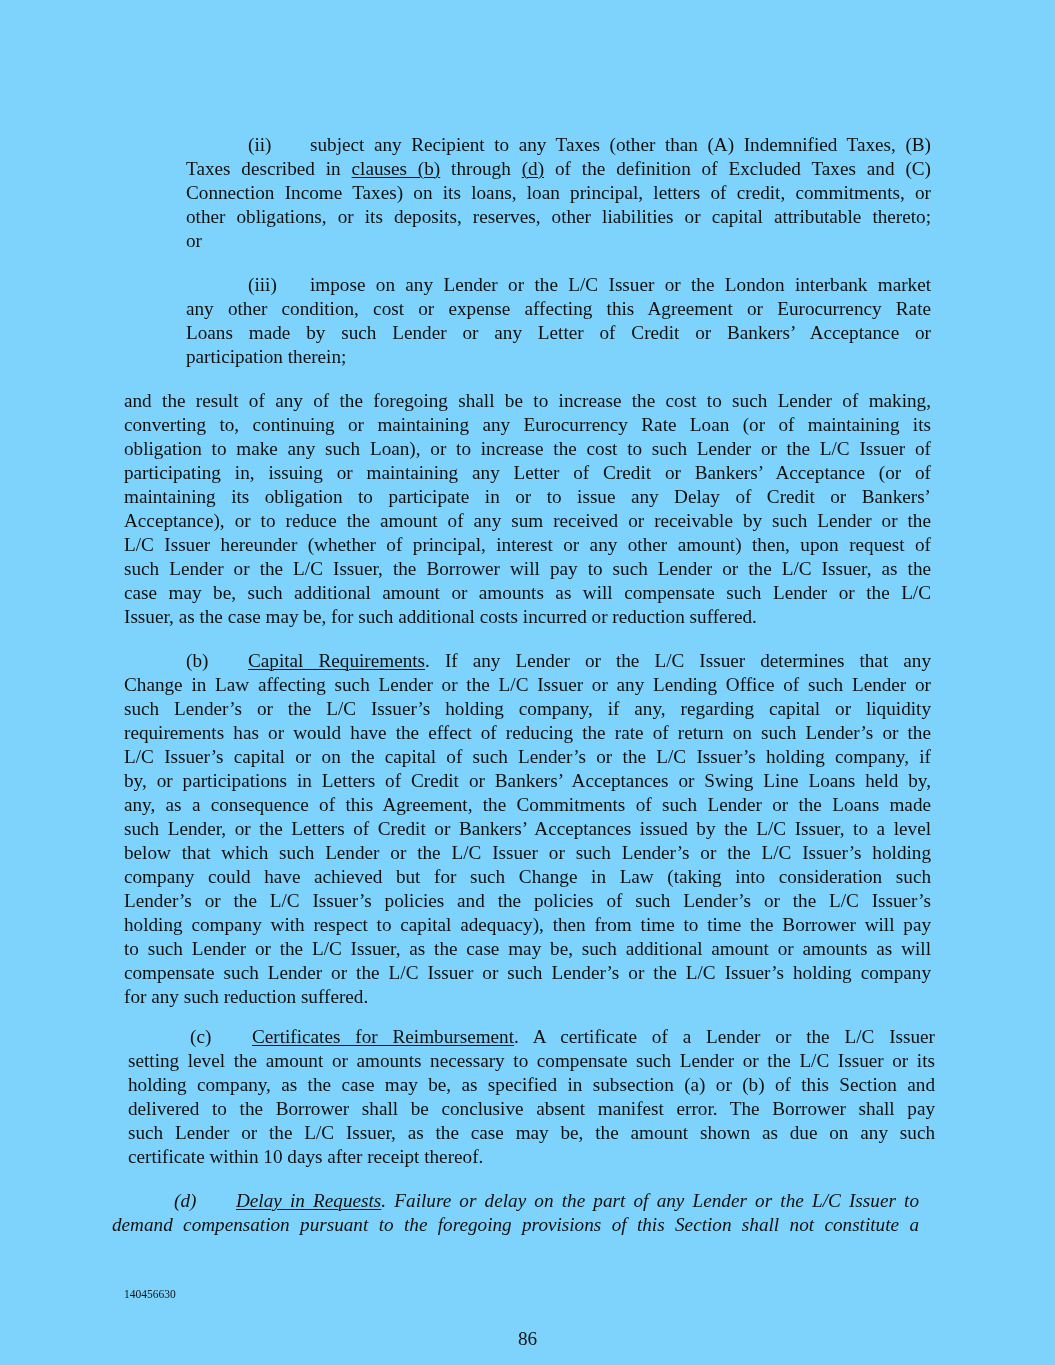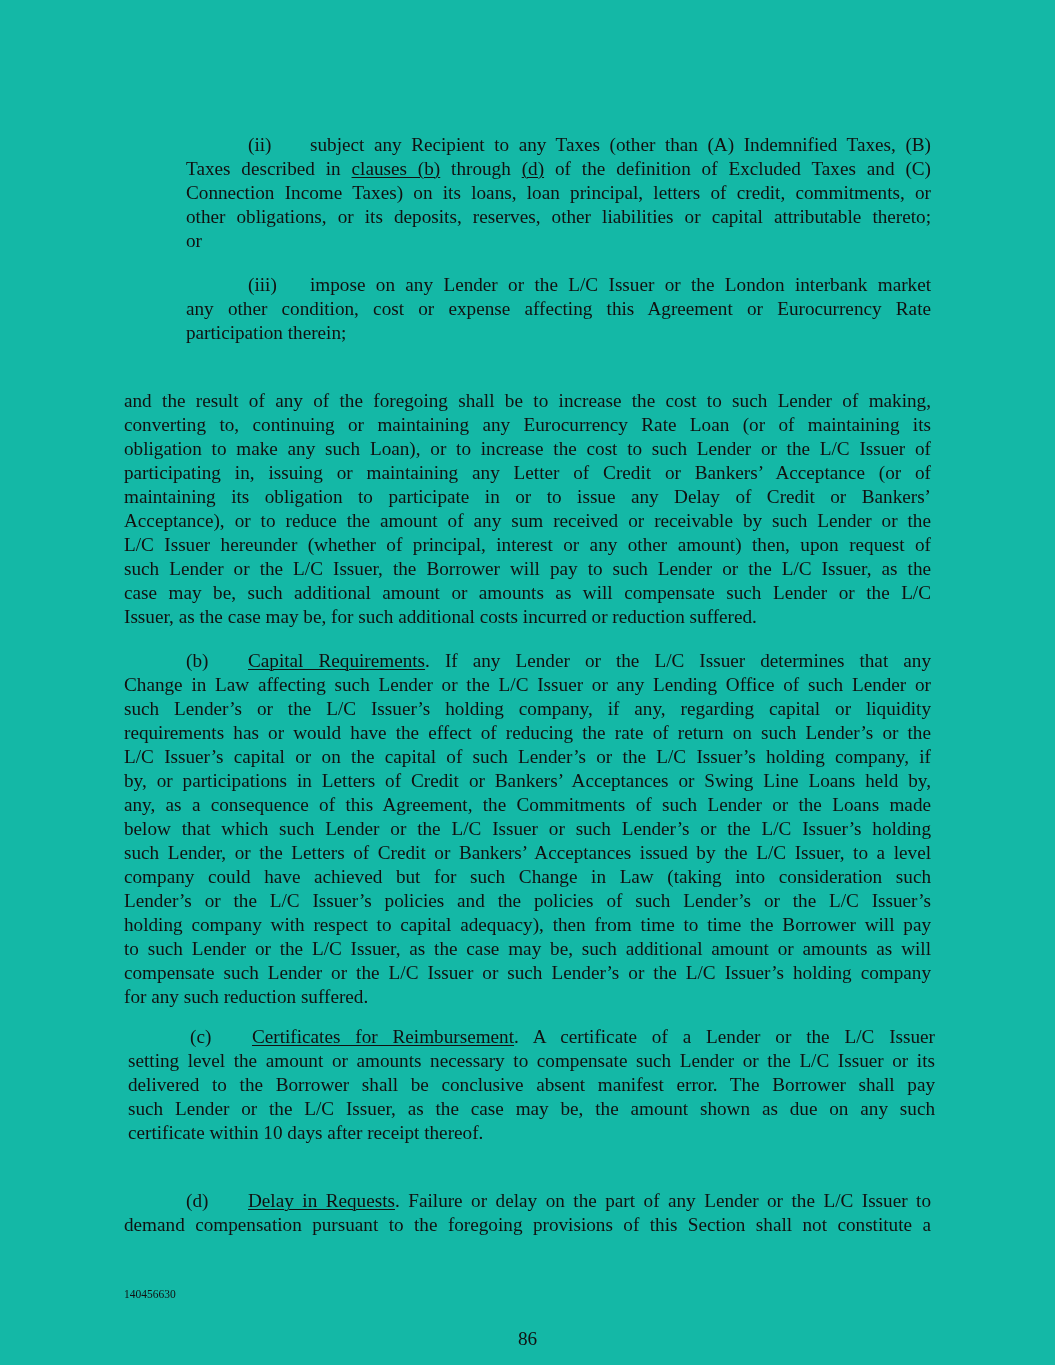--- a/index.html
+++ b/index.html
@@ -1,49 +1,50 @@
 <!DOCTYPE html>
 <html><head>
 <meta charset="utf-8">
 <style>
   html, body { margin: 0; padding: 0; background: #ffffff; }
   body { width: 1055px; height: 1365px; position: relative; overflow: hidden;
          font-family: "Liberation Serif", "DejaVu Serif", serif; color: #111; }
-  .page { position: absolute; left: 0; top: 0; width: 1055px; height: 1365px; background: #14b8a6; }
+  .page { position: absolute; left: 0; top: 0; width: 1055px; height: 1365px; background: #7dd3fc; }
   .para { position: absolute; font-size: 19.2px; line-height: 24px; }
   .line { display: block; white-space: nowrap; height: 24px; text-align: justify; text-align-last: justify; }
   .line.last { text-align-last: left; }
   .seg { }
   .u { text-decoration: underline; text-underline-offset: 2px; text-decoration-thickness: 1px; }
   #p-ii { left: 186px; top: 133px; width: 745px; }
   #p-iii { left: 186px; top: 273px; width: 745px; }
   #p-result { left: 124px; top: 389px; width: 807px; }
   #p-b { left: 124px; top: 649px; width: 807px; }
   #p-c { left: 128px; top: 1025px; width: 807px; }
-  #p-d { left: 124px; top: 1189px; width: 807px; }
+  #p-d { left: 112px; top: 1189px; width: 807px; font-style: italic; }
   .first { padding-left: 62px; }
   .lbl { display: inline-block; width: 62px; text-align-last: left; }
   .pagenum { position: absolute; left: 0; width: 1055px; top: 1328px; text-align: center; font-size: 19.2px; }
   .docid { position: absolute; left: 124px; top: 1288px; font-size: 11.5px; }
 </style>
 </head>
 <body>
 
 <div class="page">
 
   <div class="para" id="p-ii">
       <span class="line first"><span class="lbl">(ii)</span><span class="seg">subject any Recipient to any Taxes (other than (A) Indemnified Taxes, (B)</span></span>
       <span class="line"><span class="seg">Taxes described in </span><span class="seg u">clauses (b)</span><span class="seg"> through </span><span class="seg u">(d)</span><span class="seg"> of the definition of Excluded Taxes and (C)</span></span>
       <span class="line"><span class="seg">Connection Income Taxes) on its loans, loan principal, letters of credit, commitments, or</span></span>
       <span class="line"><span class="seg">other obligations, or its deposits, reserves, other liabilities or capital attributable thereto;</span></span>
       <span class="line last"><span class="seg">or</span></span>
     </div>
   <div class="para" id="p-iii">
       <span class="line first"><span class="lbl">(iii)</span><span class="seg">impose on any Lender or the L/C Issuer or the London interbank market</span></span>
       <span class="line"><span class="seg">any other condition, cost or expense affecting this Agreement or Eurocurrency Rate</span></span>
+      <span class="line"><span class="seg">Loans made by such Lender or any Letter of Credit or Bankers’ Acceptance or</span></span>
       <span class="line last"><span class="seg">participation therein;</span></span>
     </div>
   <div class="para" id="p-result">
       <span class="line"><span class="seg">and the result of any of the foregoing shall be to increase the cost to such Lender of making,</span></span>
       <span class="line"><span class="seg">converting to, continuing or maintaining any Eurocurrency Rate Loan (or of maintaining its</span></span>
       <span class="line"><span class="seg">obligation to make any such Loan), or to increase the cost to such Lender or the L/C Issuer of</span></span>
       <span class="line"><span class="seg">participating in, issuing or maintaining any Letter of Credit or Bankers’ Acceptance (or of</span></span>
       <span class="line"><span class="seg">maintaining its obligation to participate in or to issue any Delay of Credit or Bankers’</span></span>
       <span class="line"><span class="seg">Acceptance), or to reduce the amount of any sum received or receivable by such Lender or the</span></span>
       <span class="line"><span class="seg">L/C Issuer hereunder (whether of principal, interest or any other amount) then, upon request of</span></span>
@@ -52,32 +53,33 @@
       <span class="line last"><span class="seg">Issuer, as the case may be, for such additional costs incurred or reduction suffered.</span></span>
     </div>
   <div class="para" id="p-b">
       <span class="line first"><span class="lbl">(b)</span><span class="u">Capital Requirements</span><span class="seg">.  If any Lender or the L/C Issuer determines that any</span></span>
       <span class="line"><span class="seg">Change in Law affecting such Lender or the L/C Issuer or any Lending Office of such Lender or</span></span>
       <span class="line"><span class="seg">such Lender’s or the L/C Issuer’s holding company, if any, regarding capital or liquidity</span></span>
       <span class="line"><span class="seg">requirements has or would have the effect of reducing the rate of return on such Lender’s or the</span></span>
       <span class="line"><span class="seg">L/C Issuer’s capital or on the capital of such Lender’s or the L/C Issuer’s holding company, if</span></span>
       <span class="line"><span class="seg">by, or participations in Letters of Credit or Bankers’ Acceptances or Swing Line Loans held by,</span></span>
       <span class="line"><span class="seg">any, as a consequence of this Agreement, the Commitments of such Lender or the Loans made</span></span>
+      <span class="line"><span class="seg">such Lender, or the Letters of Credit or Bankers’ Acceptances issued by the L/C Issuer, to a level</span></span>
       <span class="line"><span class="seg">below that which such Lender or the L/C Issuer or such Lender’s or the L/C Issuer’s holding</span></span>
-      <span class="line"><span class="seg">such Lender, or the Letters of Credit or Bankers’ Acceptances issued by the L/C Issuer, to a level</span></span>
       <span class="line"><span class="seg">company could have achieved but for such Change in Law (taking into consideration such</span></span>
       <span class="line"><span class="seg">Lender’s or the L/C Issuer’s policies and the policies of such Lender’s or the L/C Issuer’s</span></span>
       <span class="line"><span class="seg">holding company with respect to capital adequacy), then from time to time the Borrower will pay</span></span>
       <span class="line"><span class="seg">to such Lender or the L/C Issuer, as the case may be, such additional amount or amounts as will</span></span>
       <span class="line"><span class="seg">compensate such Lender or the L/C Issuer or such Lender’s or the L/C Issuer’s holding company</span></span>
       <span class="line last"><span class="seg">for any such reduction suffered.</span></span>
     </div>
   <div class="para" id="p-c">
       <span class="line first"><span class="lbl">(c)</span><span class="u">Certificates for Reimbursement</span><span class="seg">.  A certificate of a Lender or the L/C Issuer</span></span>
       <span class="line"><span class="seg">setting level the amount or amounts necessary to compensate such Lender or the L/C Issuer or its</span></span>
+      <span class="line"><span class="seg">holding company, as the case may be, as specified in subsection (a) or (b) of this Section and</span></span>
       <span class="line"><span class="seg">delivered to the Borrower shall be conclusive absent manifest error.  The Borrower shall pay</span></span>
       <span class="line"><span class="seg">such Lender or the L/C Issuer, as the case may be, the amount shown as due on any such</span></span>
       <span class="line last"><span class="seg">certificate within 10 days after receipt thereof.</span></span>
     </div>
   <div class="para" id="p-d">
       <span class="line first"><span class="lbl">(d)</span><span class="u">Delay in Requests</span><span class="seg">.  Failure or delay on the part of any Lender or the L/C Issuer to</span></span>
       <span class="line"><span class="seg">demand compensation pursuant to the foregoing provisions of this Section shall not constitute a</span></span>
     </div>
 
   <div class="pagenum">86</div>

